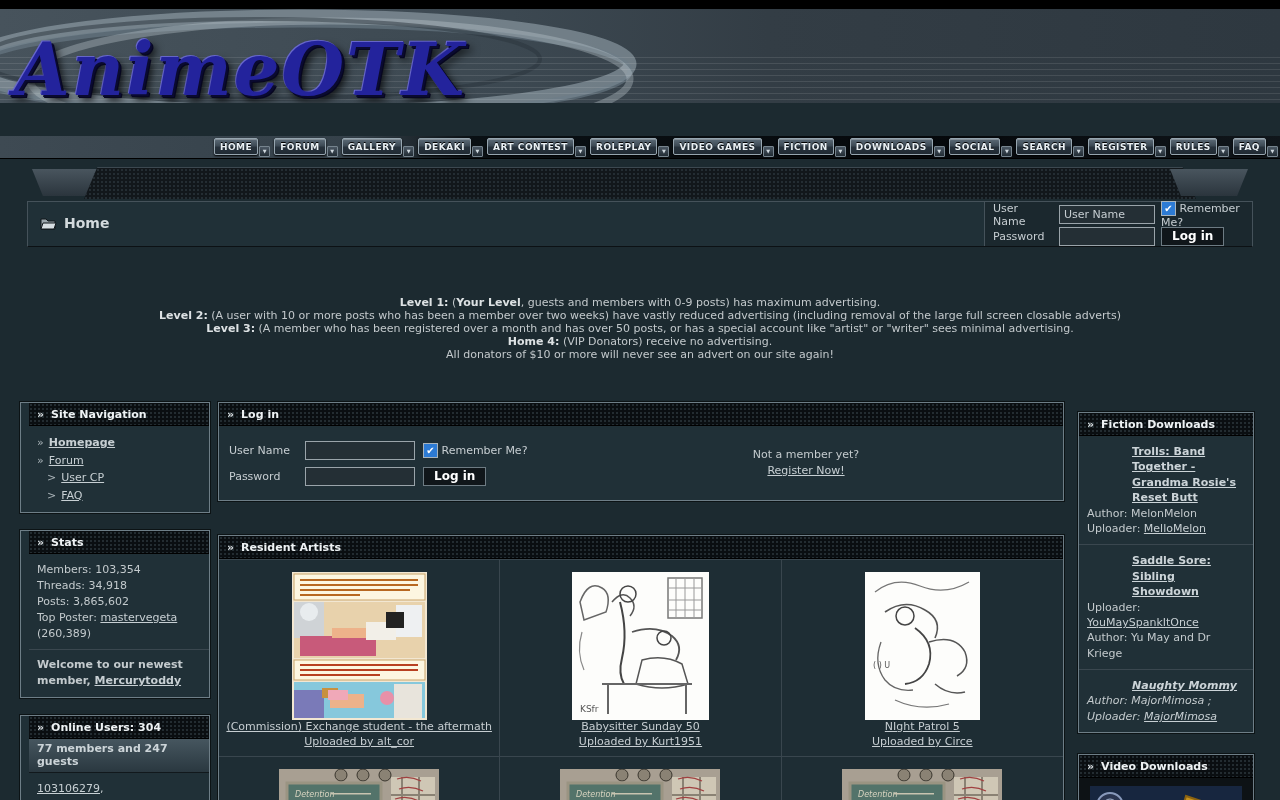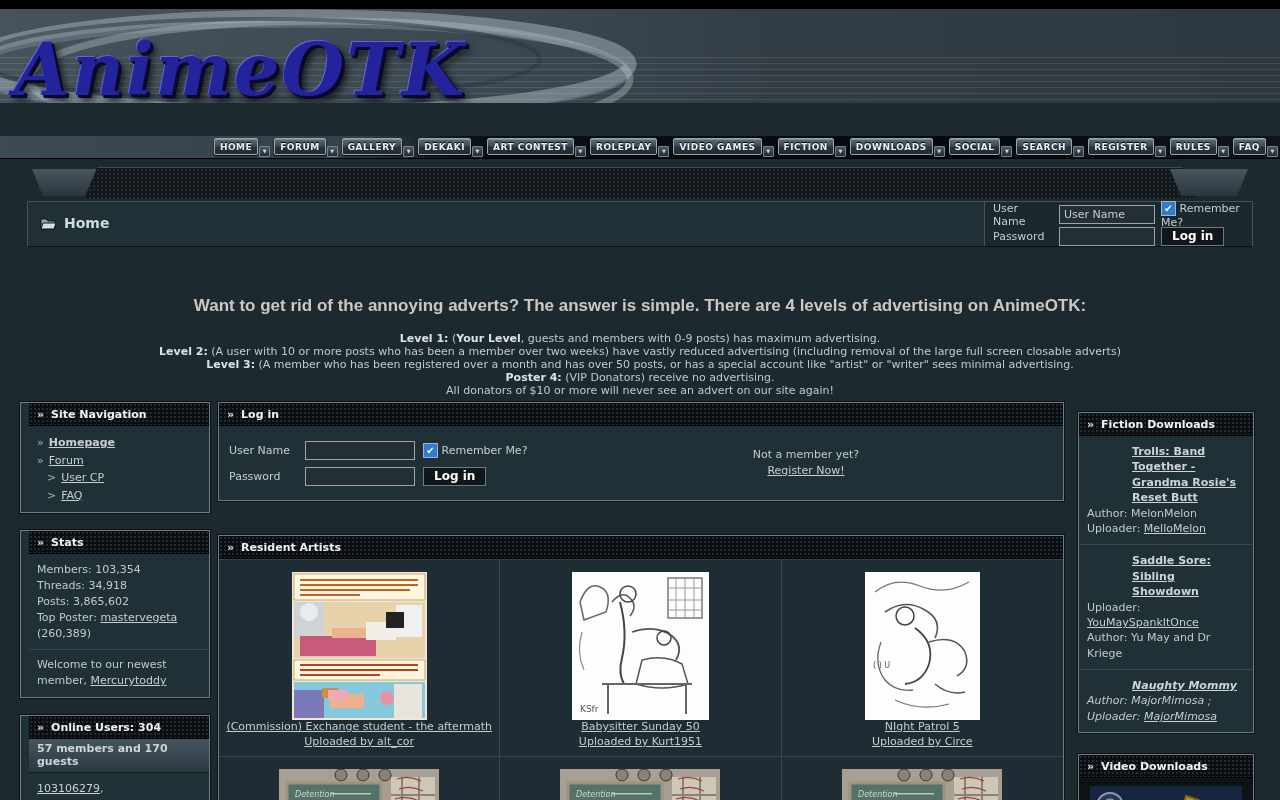--- a/index.html
+++ b/index.html
@@ -77,21 +77,21 @@
   
   #leftcol{left:20px;top:402px;width:190px;}
   #centercol{left:218px;top:402px;width:846px;}
   #rightcol{left:1078px;top:412px;width:176px;}
   #leftcol .panel{margin-bottom:17px;padding-left:8px;}
   #rightcol .panel{margin-bottom:21px;}
 
   .snav-row{line-height:1.6;}
   .snav-row .snav-pre{color:#aab4b9;margin-right:5px;}
   .snav-row.ind{padding-left:10px;}
-  .statsep{border-top:1px solid #3a474f;margin:7px -8px 0;padding:7px 8px 0;}
+  .statsep{border-top:1px solid #3a474f;margin:7px -8px 0;padding:7px 8px 0;font-weight:bold;}
 
   .usr{text-decoration:underline;color:#c7cfd3;}
 
   
   #loginbody{display:flex;align-items:center;padding:12px 10px;}
   #loginform{display:grid;grid-template-columns:68px 110px auto;grid-auto-rows:24px;gap:2px 8px;align-items:center;width:330px;}
   #loginform .inp{width:100px;}
   #notmember{flex:1;text-align:center;line-height:1.5;}
 
   
@@ -207,25 +207,24 @@
     </span>
     <span class="lbl-s">Password</span>
     <input class="inp" type="password" style="">
     <span>
       <button class="btn">Log in</button>
     </span>
   </div>
 </div>
 
 <div id="notice" class="abs">
-  <h1>Want to get rid of the annoying adverts? The answer is simple. There are 4 levels of advertising on AnimeOTK:</h1>
   <p class="nline"><span class="b">Level 1:</span><span> (</span><span class="b">Your Level</span><span>, guests and members with 0-9 posts) has maximum advertising.</span></p>
   <p class="nline"><span class="b">Level 2:</span><span> (A user with 10 or more posts who has been a member over two weeks) have vastly reduced advertising (including removal of the large full screen closable adverts)</span></p>
   <p class="nline"><span class="b">Level 3:</span><span> (A member who has been registered over a month and has over 50 posts, or has a special account like "artist" or "writer" sees minimal advertising.</span></p>
-  <p class="nline"><span class="b">Poster 4:</span><span> (VIP Donators) receive no advertising.</span></p>
+  <p class="nline"><span class="b">Home 4:</span><span> (VIP Donators) receive no advertising.</span></p>
   <p class="nline"><span>All donators of $10 or more will never see an advert on our site again!</span></p>
 </div>
 
 <div id="leftcol" class="abs">
 
   <div class="panel">
     <div class="phead">
       <span class="chev">»</span><span>Site Navigation</span>
     </div>
     <div class="pbody">
@@ -251,21 +250,21 @@
       <div class="statsep">
         <span>Welcome to our newest member, </span><a class="lnk">Mercurytoddy</a>
       </div>
     </div>
   </div>
 
   <div class="panel">
     <div class="phead">
       <span class="chev">»</span><span>Online Users: 304</span>
     </div>
-    <div class="psub">57 members and 170 guests</div>
+    <div class="psub">77 members and 247 guests</div>
     <div class="pbody"><a class="usr link">103106279</a>, <a class="usr link">44ead024ba61456c6c979ffe6</a>, , , , , , , , , , , , , , , </div>
   </div>
 </div>
 
 <div id="centercol" class="abs">
 
   <div class="panel" style="margin-bottom:34px;">
     <div class="phead">
       <span class="chev">»</span><span>Log in</span>
     </div>

